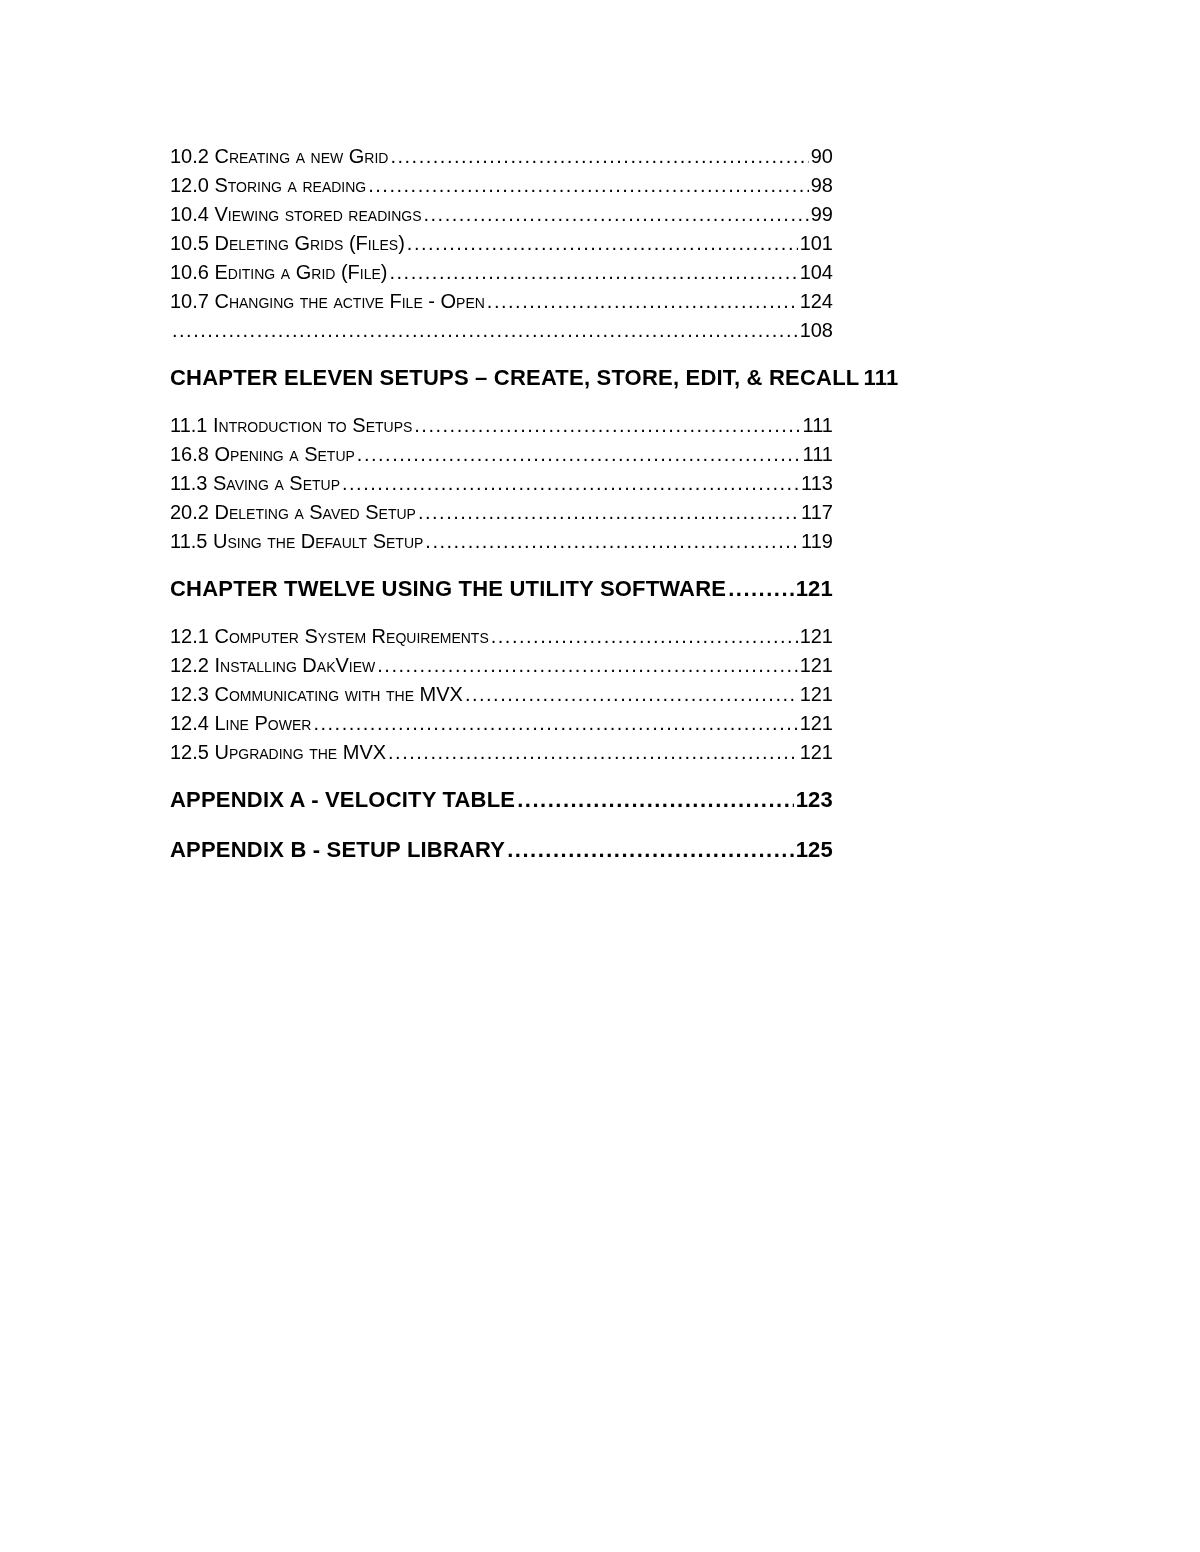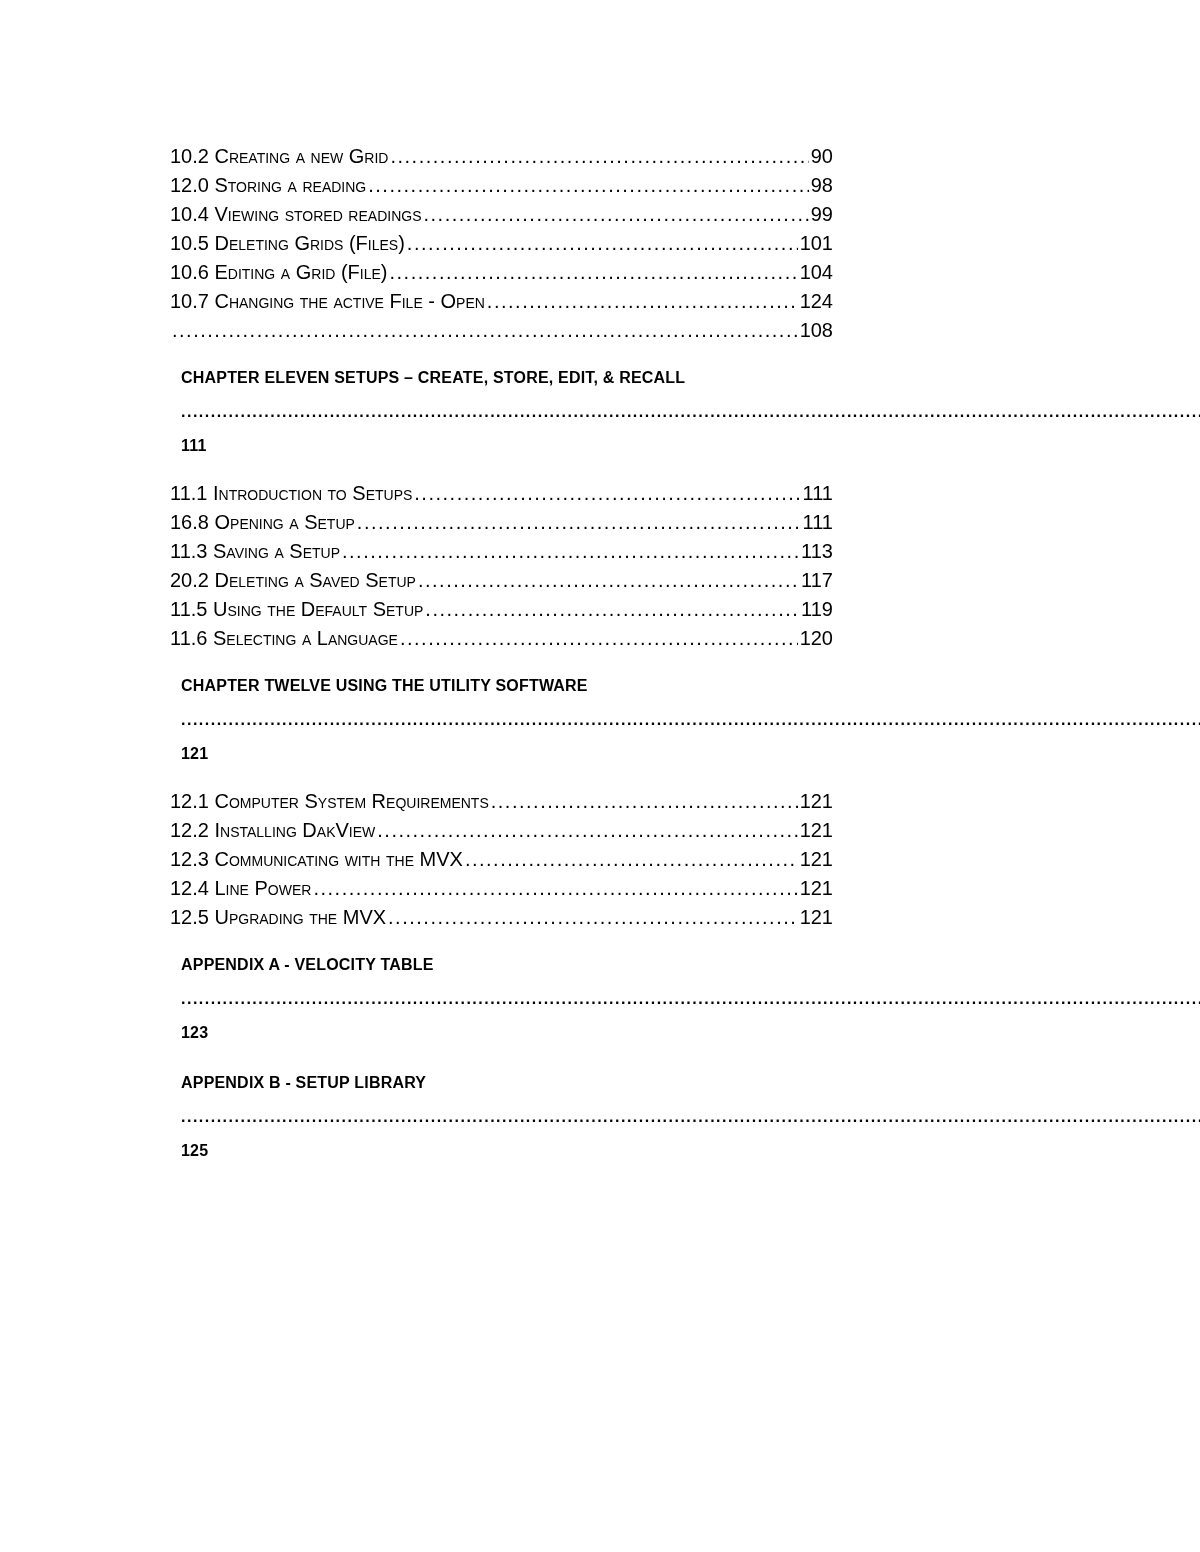--- a/index.html
+++ b/index.html
@@ -24,26 +24,25 @@
     }
     .toc-row.entry {
       font-size: 20px;
       line-height: 29px;
     }
     .toc-row.entry .toc-label {
       font-variant: small-caps;
       white-space: nowrap;
     }
     .toc-row.chapter {
-      font-size: 16px;
+      font-size: 22px;
       font-weight: 700;
       line-height: 34px;
-      margin: 16px 127px 16px 9px;
+      margin: 16px 127px 16px 0;
       letter-spacing: 0.2px;
-      flex-direction: column;
     }
     .toc-label { white-space: nowrap; }
     .toc-page { white-space: nowrap; }
     .dots {
       flex: 1 1 auto;
       overflow: hidden;
       white-space: nowrap;
       margin: 0 2px;
       letter-spacing: 1.5px;
     }
@@ -126,25 +125,20 @@
     <span class="dots"></span>
     <span class="toc-page">117</span>
   </div>
 
   <div class="toc-row entry">
     <span class="toc-label">11.5 Using the Default Setup</span>
     <span class="dots"></span>
     <span class="toc-page">119</span>
   </div>
 
-  <div class="toc-row entry">
-    <span class="toc-label">11.6 Selecting a Language</span>
-    <span class="dots"></span>
-    <span class="toc-page">120</span>
-  </div>
 
   <div class="toc-row chapter">
     <span class="toc-label">CHAPTER TWELVE USING THE UTILITY SOFTWARE</span>
     <span class="dots"></span>
     <span class="toc-page">121</span>
   </div>
 
   <div class="toc-row entry">
     <span class="toc-label">12.1 Computer System Requirements</span>
     <span class="dots"></span>

